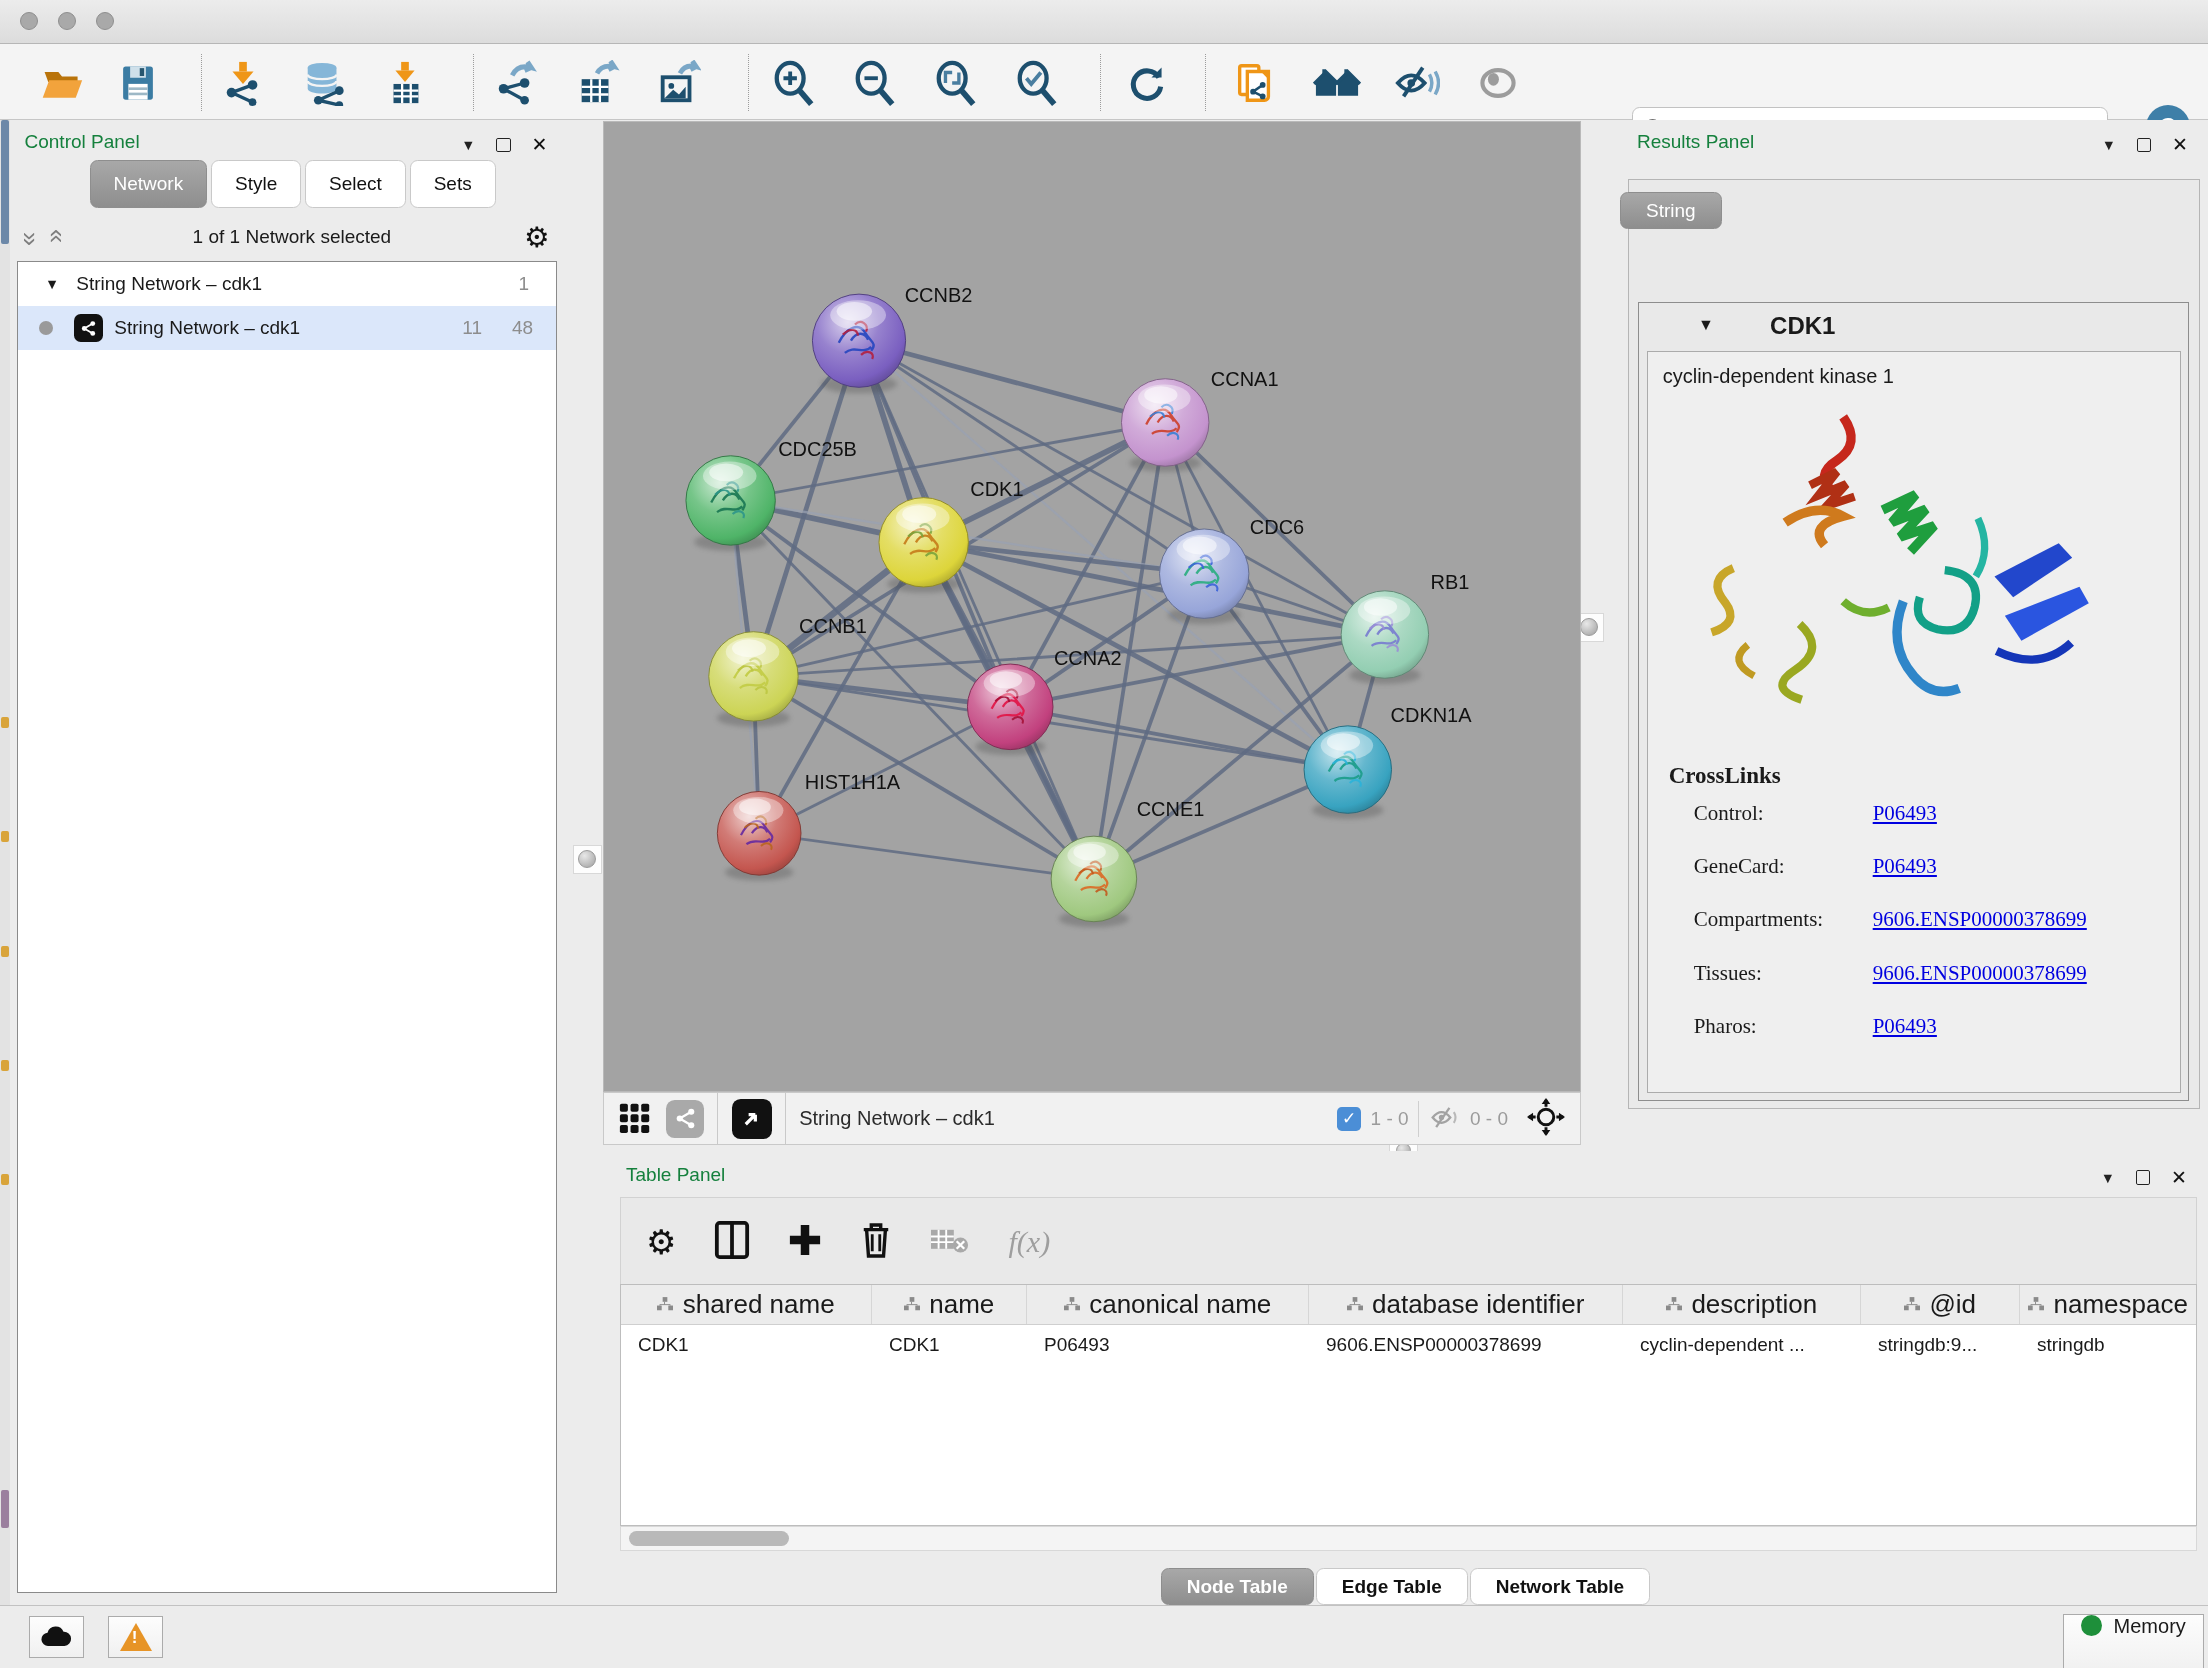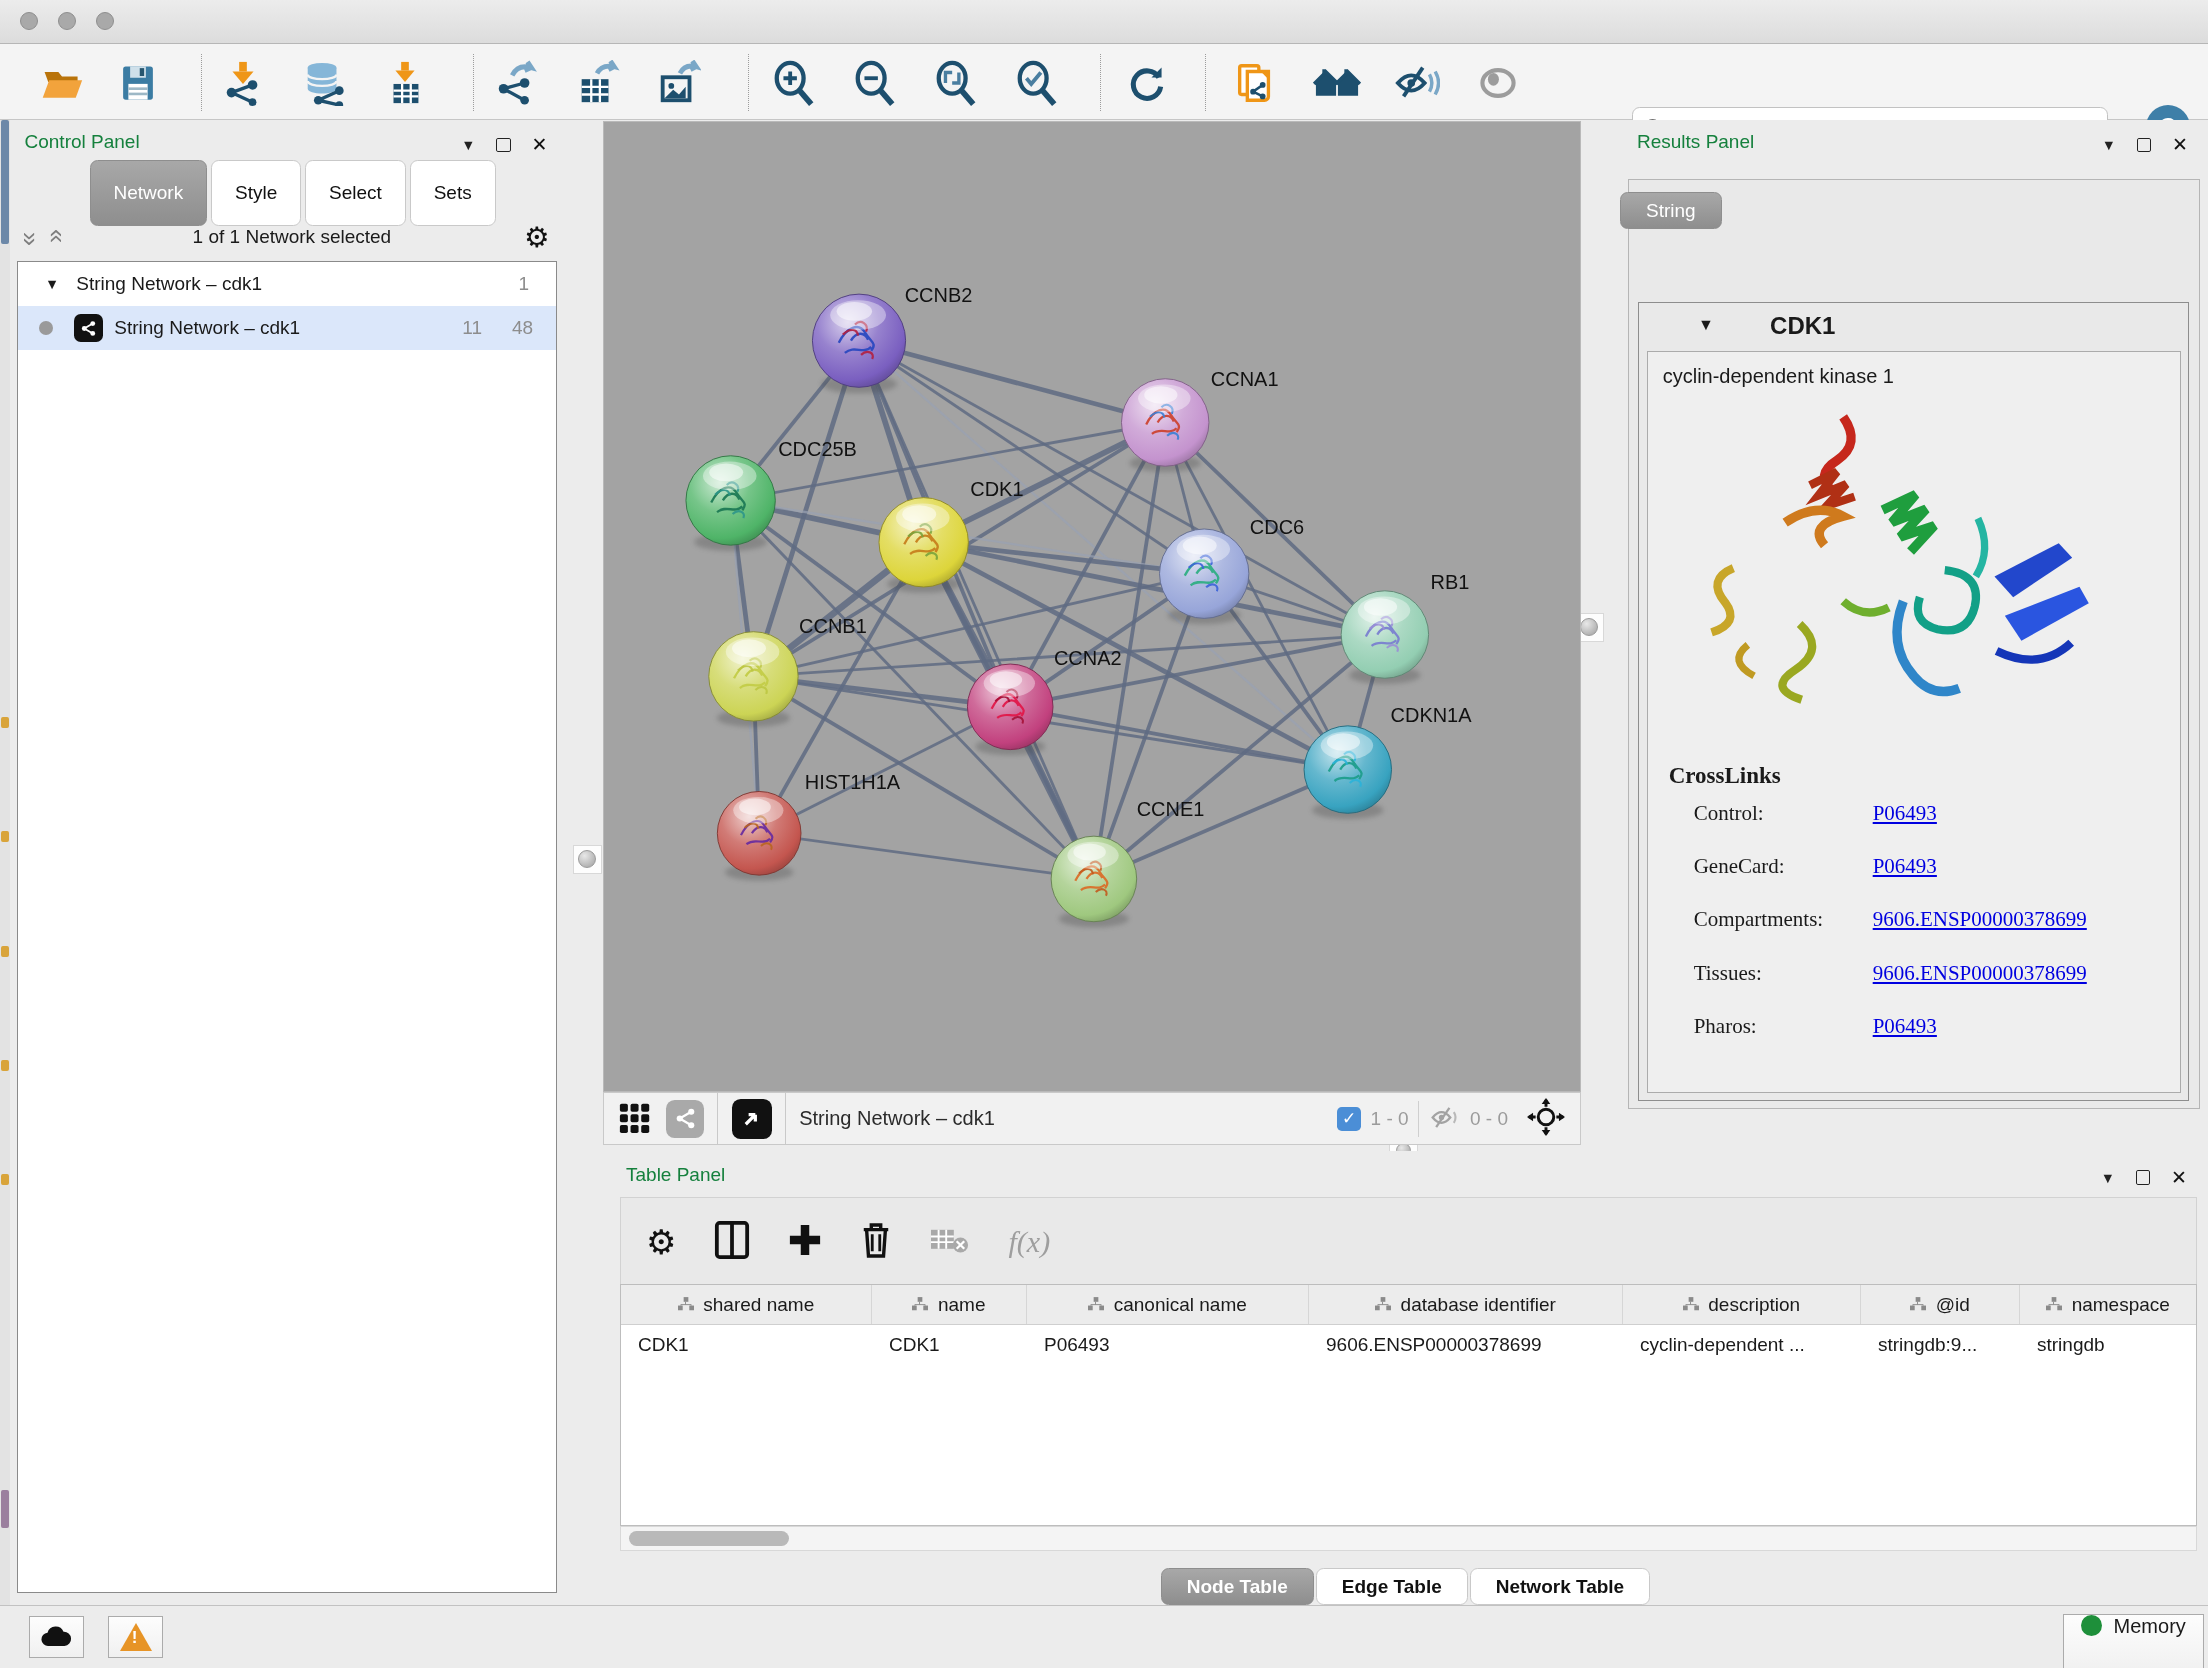--- a/index.html
+++ b/index.html
@@ -36,21 +36,21 @@
   .pctl .maxi { width:14.3px; height:14.3px; border:1.9px solid #222; border-radius:1.9px; }
   .pctl .clos { font-size:19px; font-weight:bold; color:#111; }
   .pill { display:inline-block; padding:6.7px 25px; font-size:19px; border-radius:7.6px;
     background:#fff; border:1px solid #c9c9c9; color:#111; }
   .pill.on { background:linear-gradient(#a8a8a8,#8e8e8e); color:#fff; border-color:#8e8e8e; }
   
   .control { position:absolute; left:9.5px; top:120px; width:555px; height:1486px; background:#ececec; }
   .ctl-head { position:absolute; left:15px; top:11.4px; }
   .ctl-ctl { position:absolute; right:17px; top:13.3px; }
   .ctl-tabs { position:absolute; left:80px; top:40px; }
-  .ctl-tabs .pill { margin-right:3.8px; padding:21px 23px; }
+  .ctl-tabs .pill { margin-right:3.8px; padding:12px 23px; }
   .ctl-status { position:absolute; left:15px; top:95px; width:525px; height:44px;
     display:flex; align-items:center; }
   .dbl { font-size:25px; color:#7e7e7e; letter-spacing:-2.9px; display:inline-block; }
   .gear { font-size:28.5px; color:#111; }
   .tree { position:absolute; left:7.6px; top:141px; width:540px; height:1332px;
     background:#fff; border:1px solid #8a8a8a; }
   .trow { height:44px; display:flex; align-items:center; font-size:19px; position:relative; }
   .trow .cnt { position:absolute; font-size:19px; color:#8d8d8d; text-align:right; }
   .trow.sel { background:#dbe7fa; }
   .sharesq { width:28.5px; height:28.5px; background:#111; border-radius:6.7px; display:flex;
@@ -99,21 +99,21 @@
   .tp-head { position:absolute; left:23px; top:13.3px; }
   .tp-ctl { position:absolute; right:21px; top:15px; }
   .tp-toolbar { position:absolute; left:17px; top:46px; width:1577px; height:88px;
     background:#e9e9e9; border:1px solid #d2d2d2; border-bottom:none; display:flex;
     align-items:center; gap:38px; padding-left:25px; }
   .fx { font-family:"Liberation Serif","DejaVu Serif",serif; font-style:italic;
     font-size:30px; color:#9e9e9e; }
   .grid-table { position:absolute; left:17px; top:133px; width:1577px; height:242px;
     background:#fff; border:1px solid #bdbdbd; }
   .thr { display:flex; height:40px; background:#ececec; border-bottom:1px solid #cfcfcf; }
-  .th { display:flex; align-items:center; justify-content:center; gap:9.5px; font-size:19px;
+  .th { display:flex; align-items:center; justify-content:center; gap:9.5px; font-size:26px;
     border-right:1px solid #d6d6d6; position:relative; overflow:hidden; white-space:nowrap;text-align:center; }
   .tdr { display:flex; height:40px; background:#fff; }
   .td { font-size:19px; padding-left:17px; display:flex; align-items:center;
     overflow:hidden; white-space:nowrap; }
   .c0{width:251px}.c1{width:155px}.c2{width:282px}.c3{width:314px}.c4{width:238px}.c5{width:159px}.c6{flex:1}
   .hscroll { position:absolute; left:17px; top:375px; width:1577px; height:25px;
     background:#f4f4f4; border:1px solid #d8d8d8; }
   .hthumb { position:absolute; left:7.6px; top:3.8px; width:160px; height:15px;
     background:#b9b9b9; border-radius:7.6px; }
   .tp-tabs { position:absolute; left:0; right:0; top:417px; text-align:center;font-weight:bold; }

